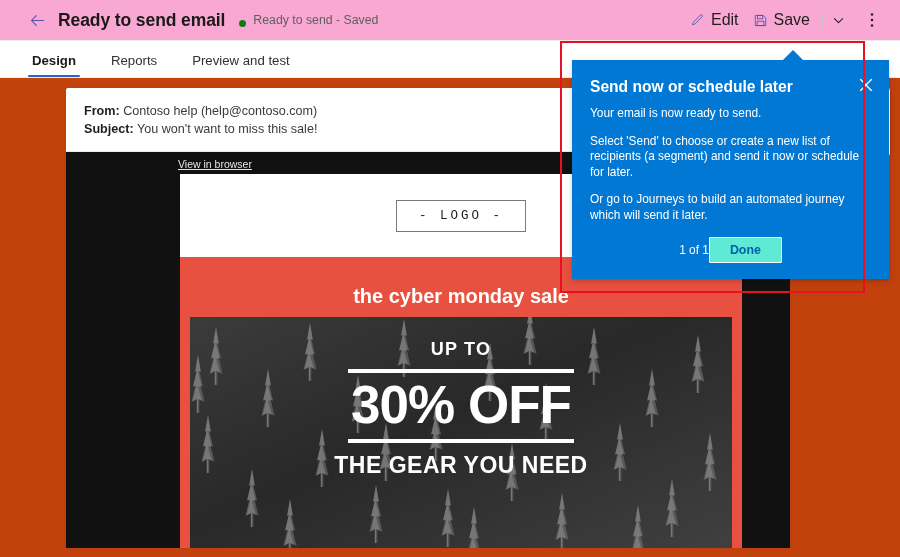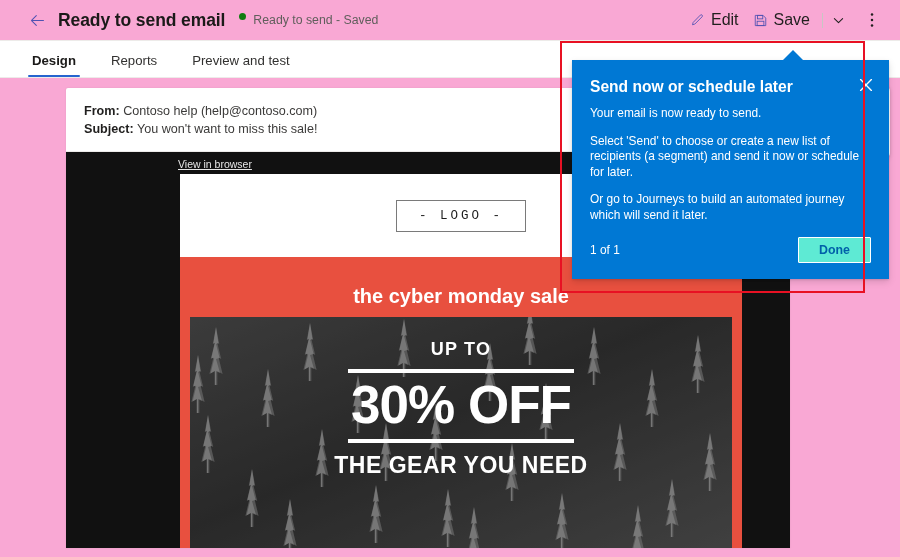--- a/index.html
+++ b/index.html
@@ -28,21 +28,21 @@
     width: 30px; height: 30px; margin-left: 22px;
     display: flex; align-items: center; justify-content: center;
     cursor: pointer; color: #4f52b2;
   }
   .page-title {
     font-size: 17.5px; font-weight: bold; color: #1b1a19;
     margin-left: 6px; letter-spacing: -0.1px;
     white-space: nowrap;
   }
   .status-wrap {
-    display: flex; align-items: flex-start; margin-left: 14px; white-space: nowrap;
+    display: flex; align-items: flex-end; margin-left: 14px; white-space: nowrap;
   }
   .status-dot {
     width: 7px; height: 7px; border-radius: 50%;
     background: #107c10; margin-right: 7px;
   }
   .status-text { font-size: 12.3px; color: #605e5c; }
 
   .cmd-right {
     margin-left: auto; display: flex; align-items: center;
     padding-right: 14px;
@@ -79,21 +79,21 @@
   }
   .tab.active { color: #1b1a19; font-weight: bold; }
   .tab.active::after {
     content: ""; position: absolute; left: 0; right: 0; bottom: 0;
     height: 2.5px; background: #2564cf; border-radius: 2px;
   }
 
   
   .canvas {
     position: absolute; left: 0; top: 78px; width: 900px; height: 479px;
-    background: #f9a8d4; overflow: hidden;
+    background: #c2410c; overflow: hidden;
   }
 
   
   .email-card {
     position: absolute; left: 66px; top: 10px; width: 724px;
     background: #ffffff;
     border-radius: 2px 2px 0 0;
     box-shadow: 0 0 2px rgba(0,0,0,0.10);
   }
   .meta {
@@ -205,21 +205,21 @@
     position: absolute; right: 12px; top: 14px;
     width: 22px; height: 22px; cursor: pointer;
     display: flex; align-items: center; justify-content: center;
     color: #ffffff;
   }
   .callout-p {
     font-size: 11.9px; line-height: 15.5px; margin: 0 0 12px 0;
   }
   .callout-p:last-of-type { margin-bottom: 14px; }
   .callout-foot {
-    display: flex; align-items: center; justify-content: space-between;
+    display: flex; align-items: center; justify-content: center;
   }
   .callout-count { font-size: 11.9px; }
   .callout-done {
     background: #5eead4; color: #0060a9;
     border: 1px solid #ffffff;
     font-size: 12.4px; font-weight: bold;
     padding: 5px 20px; cursor: pointer;
     font-family: "Liberation Sans", sans-serif;
     border-radius: 1px;
   }

